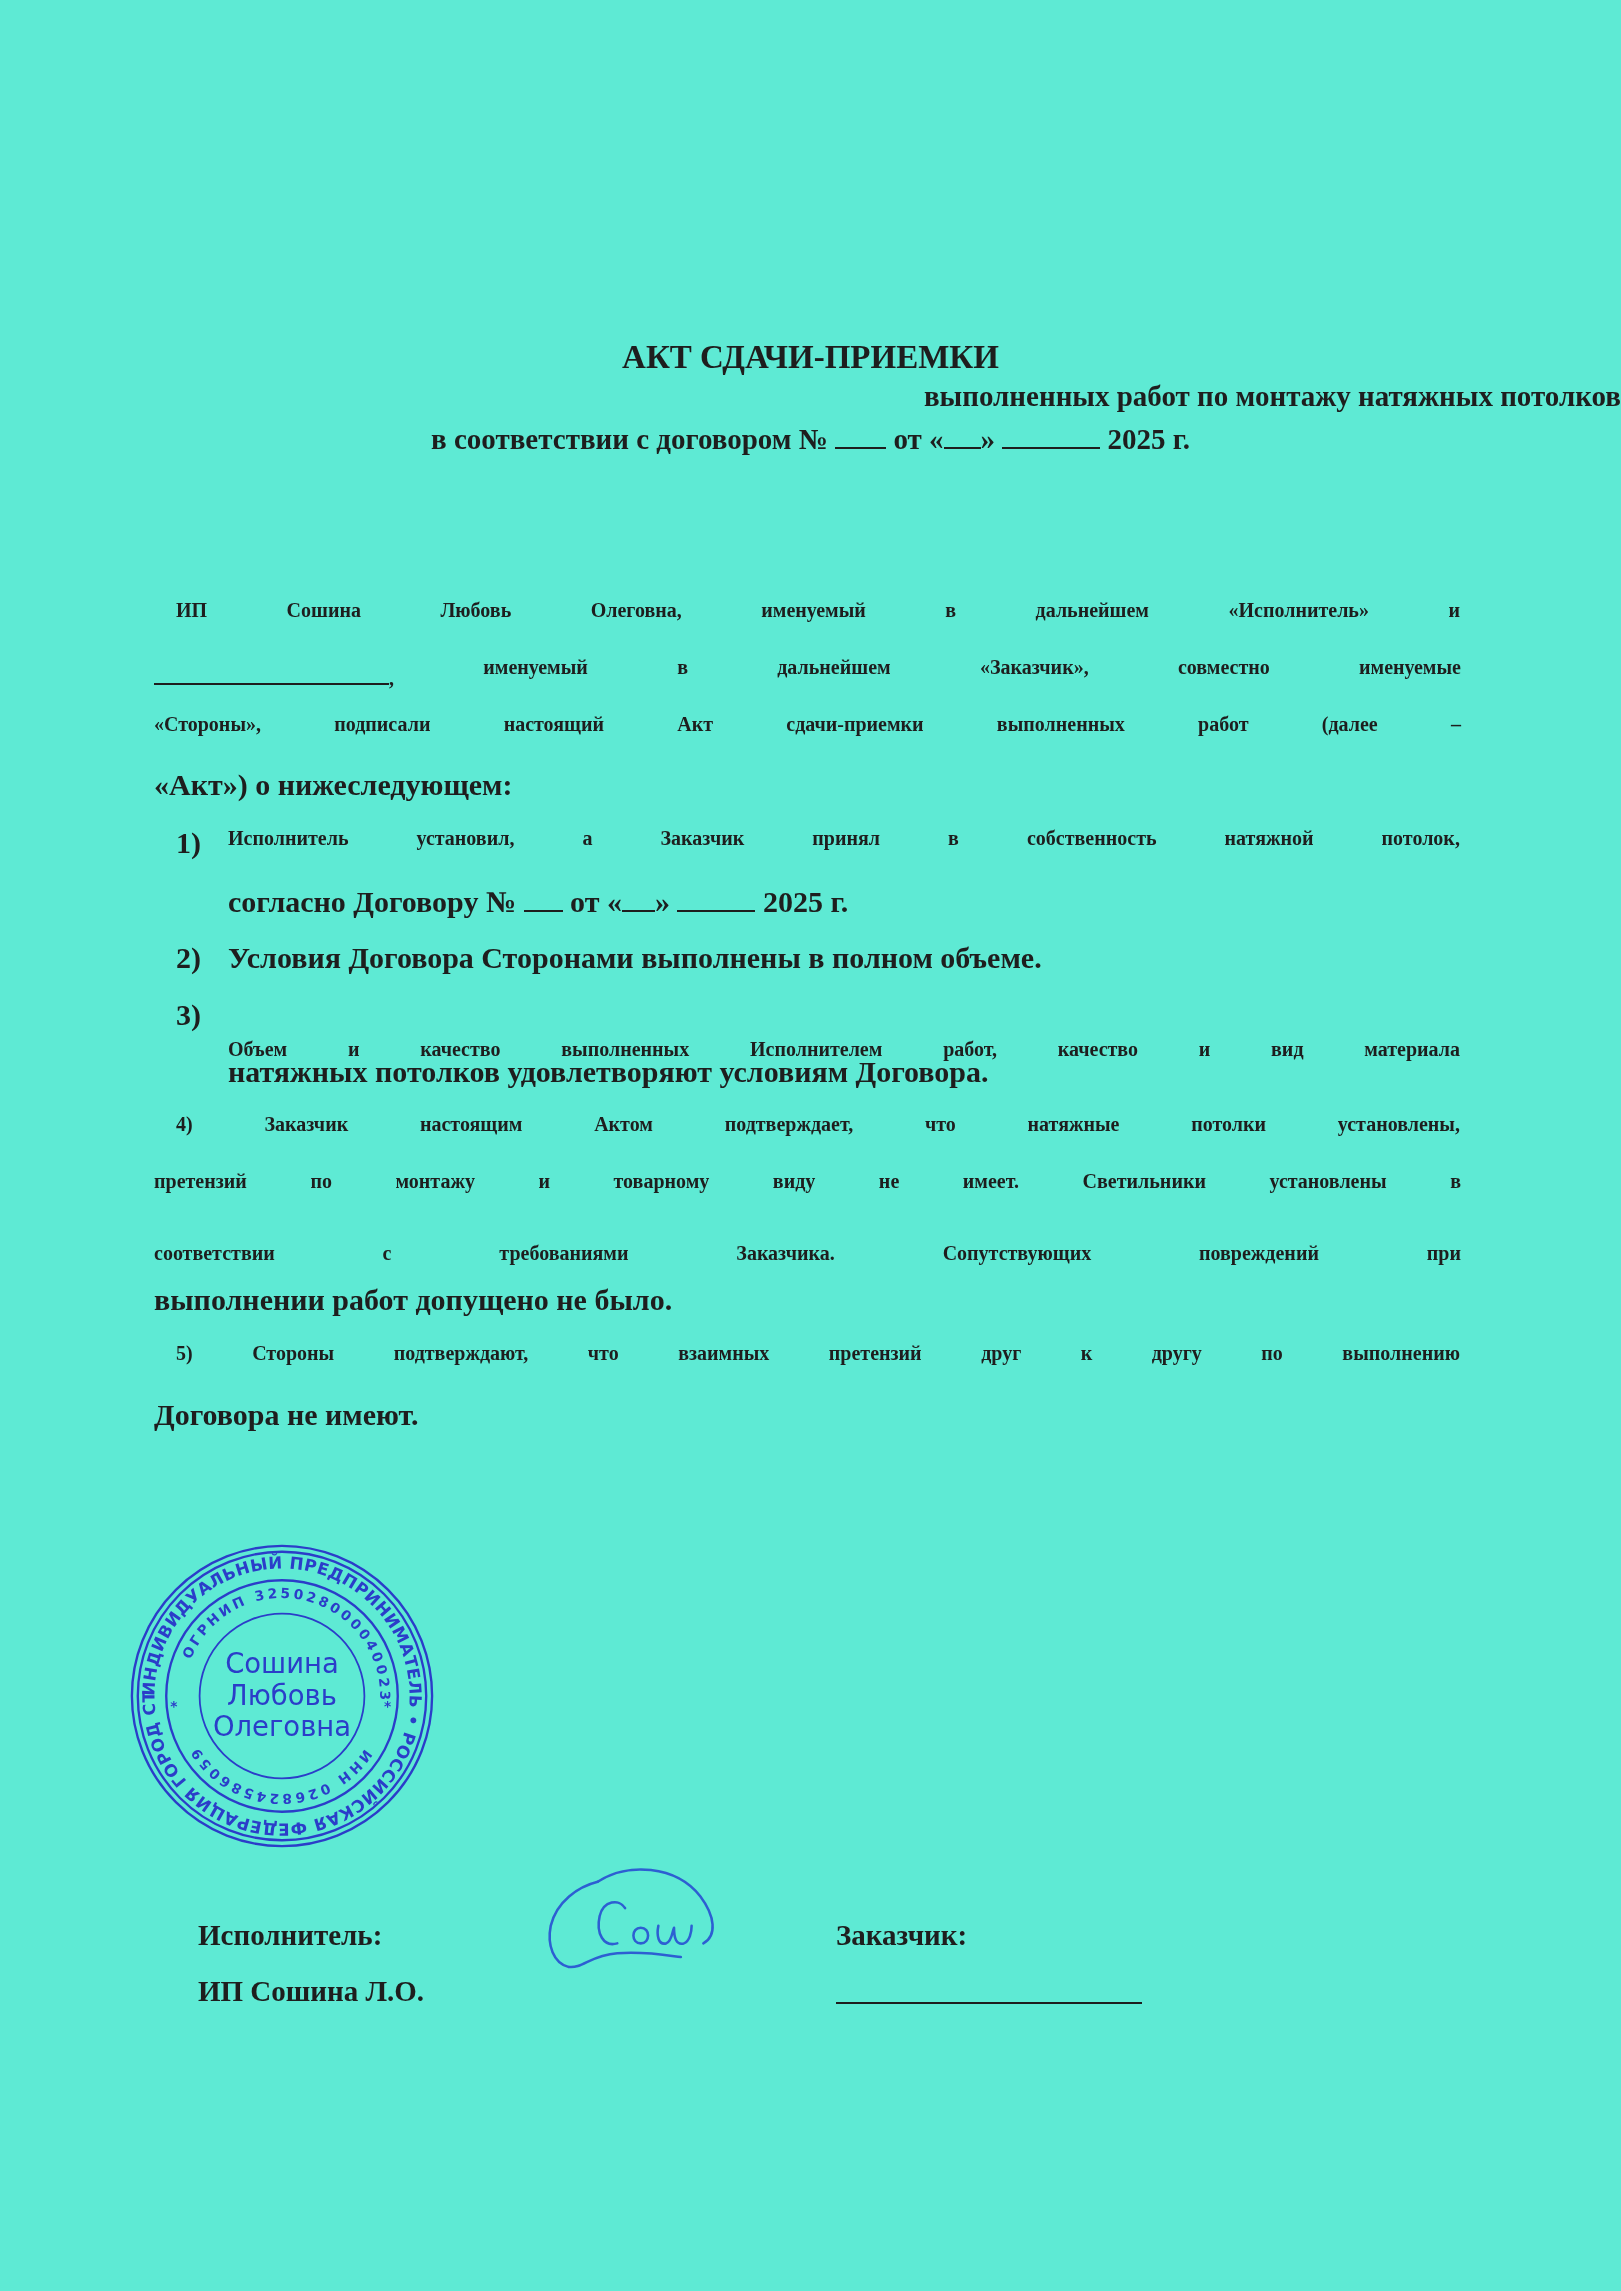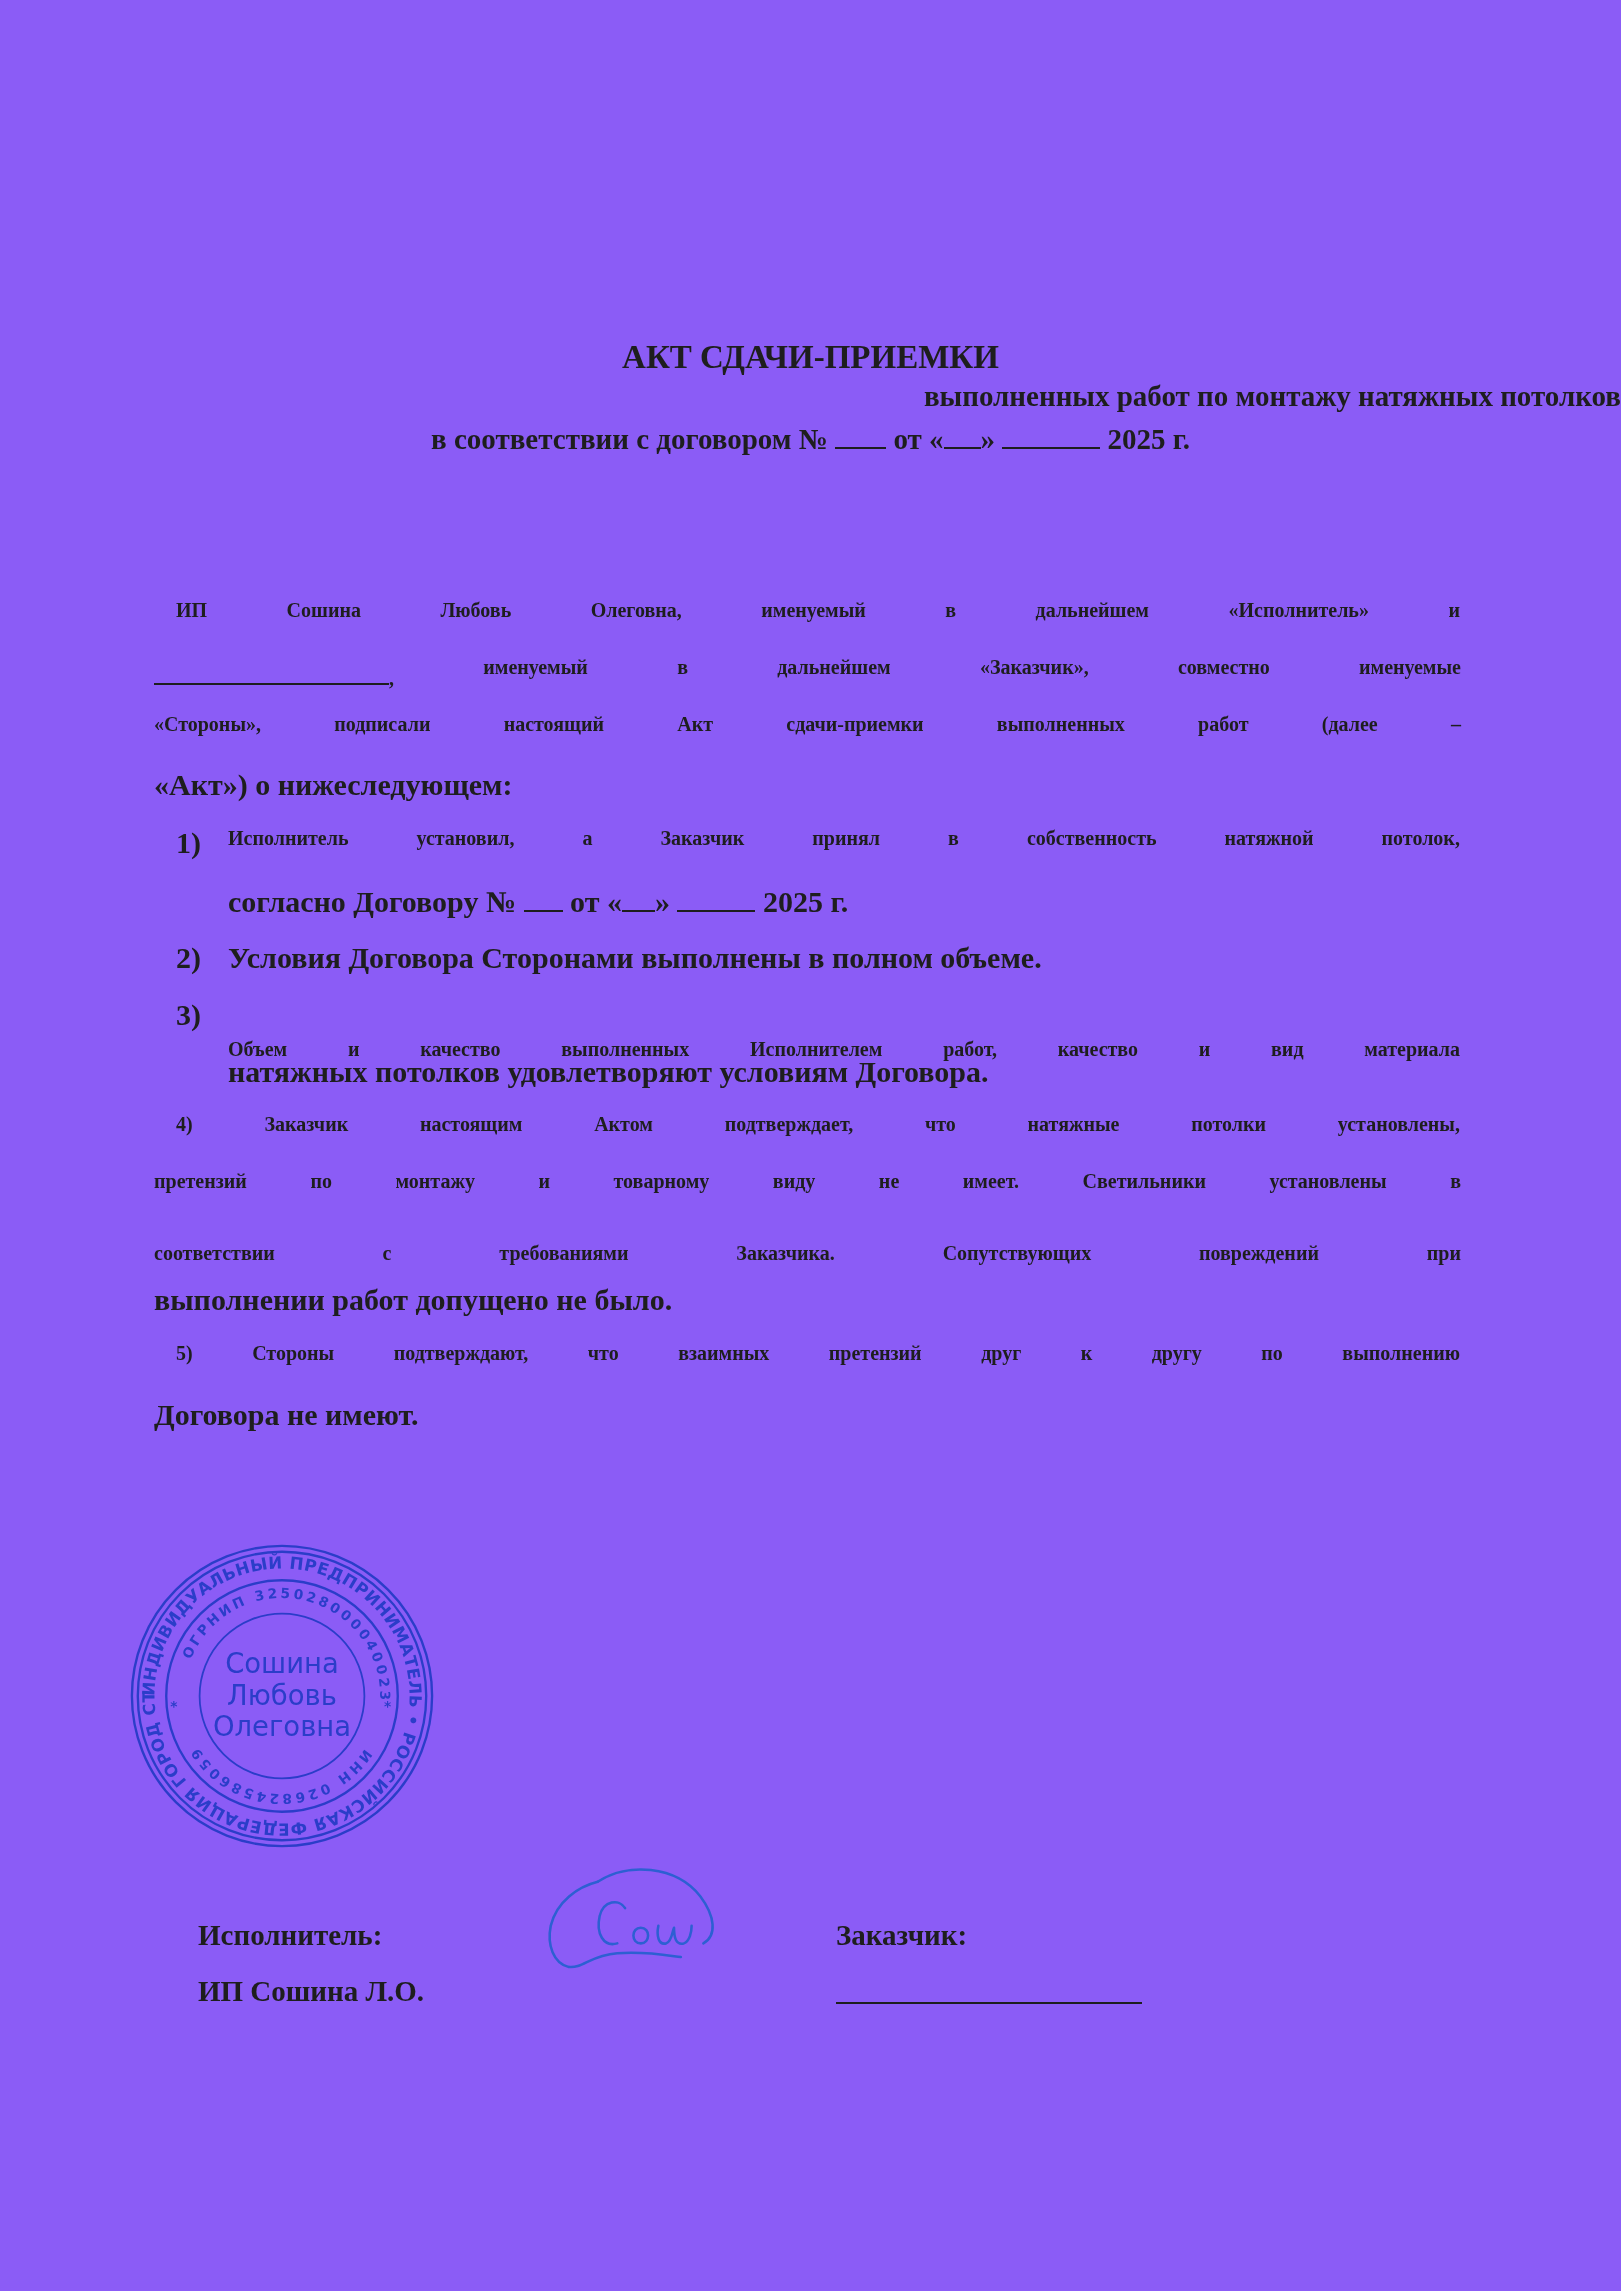--- a/index.html
+++ b/index.html
@@ -1,18 +1,18 @@
 <!DOCTYPE html>
 <html><head>
   <meta charset="utf-8">
   <style>
     html, body { margin: 0; padding: 0; background: #ffffff; }
     body { width: 1621px; height: 2292px; position: relative; overflow: hidden;
            font-family: "Liberation Serif", "DejaVu Serif", serif; color: #1e1e1e; }
-    .page { position: absolute; left: 0; top: 0; width: 1621px; height: 2292px; background: #8b5cf6; }
+    .page { position: absolute; left: 0; top: 0; width: 1621px; height: 2292px; background: #5eead4; }
     .t { position: absolute; font-size: 30px; font-weight: bold; white-space: nowrap; line-height: 1; }
     .title1 { position: absolute; left: 0; width: 1621px; top: 341px; text-align: center;
               font-size: 33px; font-weight: bold; line-height: 1; }
     .title2 { position: absolute; left: 0; width: 1621px; top: 382px; text-align: right;
               font-size: 29px; font-weight: bold; line-height: 1; }
     .title3 { position: absolute; left: 0; width: 1621px; top: 421px; text-align: center;
               font-size: 29px; font-weight: bold; line-height: 1; }
     .just { position: absolute; left: 154px; width: 1307px; font-size: 20px; font-weight: bold;
             text-align: justify; text-align-last: justify; line-height: 1; white-space: nowrap; }
     .line { display: flex; justify-content: space-between; }

